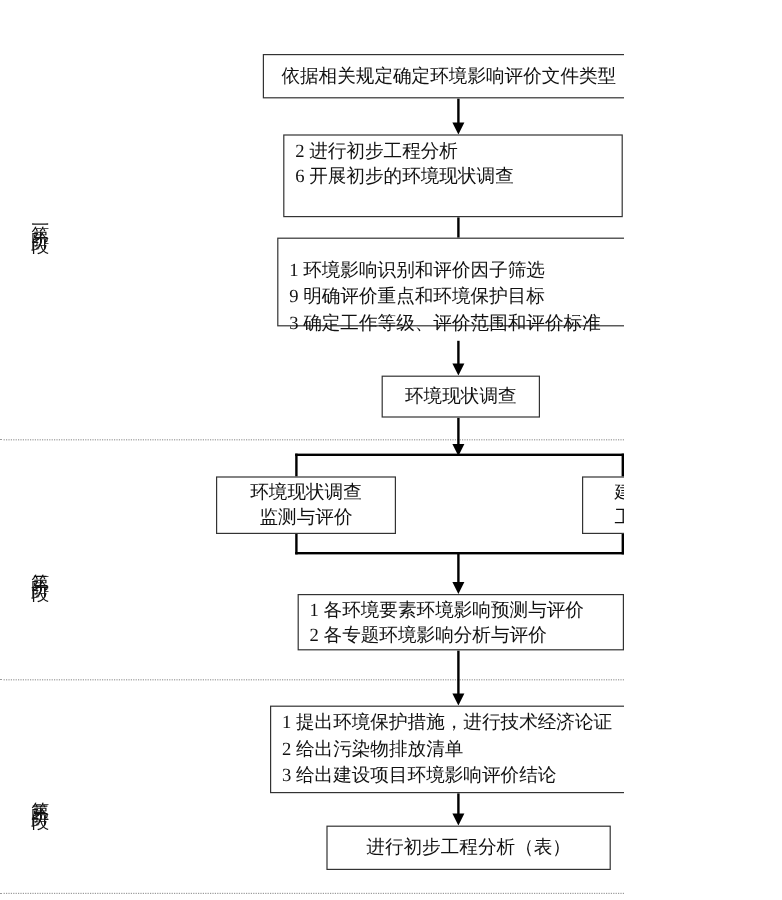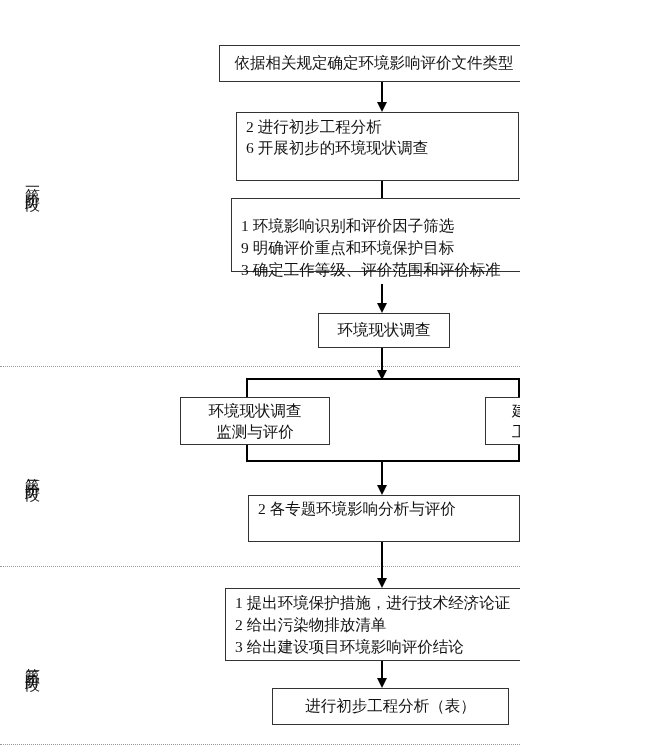--- a/index.html
+++ b/index.html
@@ -135,20 +135,21 @@
     <div>环境现状调查</div>
     <div>监测与评价</div>
   </div>
 
   <div class="box center-col" style="left:485px; top:397px; width:116px; height:48px">
     <div>建设项目</div>
     <div>工程分析</div>
   </div>
 
   <div class="box list" style="left:248px; top:495px; width:272px; height:47px; padding-top:2px">
+    <div class="line">1 各环境要素环境影响预测与评价</div>
     <div class="line">2 各专题环境影响分析与评价</div>
   </div>
 
   <div class="box list list3" style="left:225px; top:588px; width:318px; height:73px">
     <div class="line">1 提出环境保护措施，进行技术经济论证</div>
     <div class="line">2 给出污染物排放清单</div>
     <div class="line">3 给出建设项目环境影响评价结论</div>
   </div>
 
   <div class="box center" style="left:272px; top:688px; width:237px; height:37px">进行初步工程分析（表）</div>

